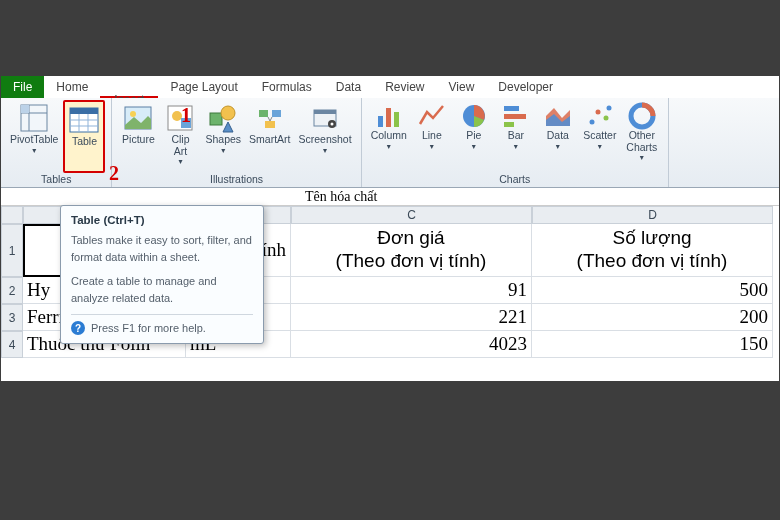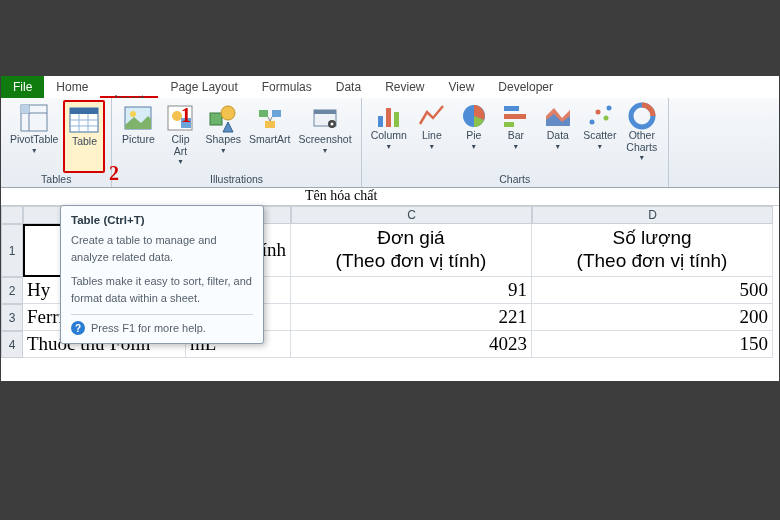--- a/index.html
+++ b/index.html
@@ -14,21 +14,21 @@
   .group { border-right: 1px solid #c1cbd6; padding: 2px 6px 0 6px; display: flex; flex-direction: column; height: 100%; }
   .group-btns { display: flex; gap: 2px; flex: 1; }
   .group-label { font-size: 10.5px; text-align: center; color: #3b4b5c; padding-bottom: 2px; }
   .rbtn { display: flex; flex-direction: column; align-items: center; justify-content: flex-start; padding: 2px 3px; cursor: pointer; border-radius: 2px; min-width: 40px; }
   .rbtn.boxed { border: 2px solid #d40000; background: #fff3cc; }
   .ricon { width: 32px; height: 32px; display: flex; align-items: center; justify-content: center; }
   .ricon.sm { width: 28px; height: 28px; }
   .rlabel { font-size: 10.5px; color: #3b4b5c; text-align: center; line-height: 1.1; }
   .drop { font-size: 8px; color: #3b4b5c; }
   .annot { position: absolute; font-family: "Times New Roman", serif; font-size: 20px; font-weight: bold; color: #d40000; }
-  .fbar { display: flex; border-bottom: 1px solid #ccc; height: 18px; align-items: flex-start; font-size: 12px; }
+  .fbar { display: flex; border-bottom: 1px solid #ccc; height: 18px; align-items: center; font-size: 12px; }
   .fx { width: 300px; }
   .fval { padding-left: 4px; font-family: "Times New Roman", serif; font-size: 14px; }
   .sheet { display: grid; grid-template-columns: 22px 163px 105px 241px 241px; font-size: 14px; }
   .colh { background: #e9edf1; border: 1px solid #c9d0d8; text-align: center; font-size: 12px; color: #3c4a58; height: 18px; line-height: 17px; }
   .colh.corner { background: #e9edf1; }
   .rowh { background: #e9edf1; border: 1px solid #c9d0d8; text-align: center; font-size: 12px; color: #3c4a58; display: flex; align-items: center; justify-content: center; }
   .cell { border-right: 1px solid #d9dee4; border-bottom: 1px solid #d9dee4; padding: 1px 4px; font-family: "Times New Roman", serif; font-size: 19px; display: flex; align-items: center; }
   .cell.hdr { justify-content: center; text-align: center; line-height: 1.2; }
   .cell.num { justify-content: flex-end; }
   .cell.sel { border: 2px solid #000; }
@@ -272,20 +272,20 @@
 
     <div class="rowh rowN">4</div>
     <div class="cell rowN">Thuốc thử Folin</div>
     <div class="cell rowN">mL</div>
     <div class="cell num rowN">4023</div>
     <div class="cell num rowN">150</div>
   </div>
 
   <div class="tooltip">
     <div class="tt-title">Table (Ctrl+T)</div>
+    <div class="tt-body">Tables make it easy to sort, filter, and format data within a sheet.</div>
     <div class="tt-body">Create a table to manage and analyze related data.</div>
-    <div class="tt-body">Tables make it easy to sort, filter, and format data within a sheet.</div>
     <div class="tt-foot">
       <span class="q">?</span>
       <span>Press F1 for more help.</span>
     </div>
   </div>
 </div>
 
 </body></html>

